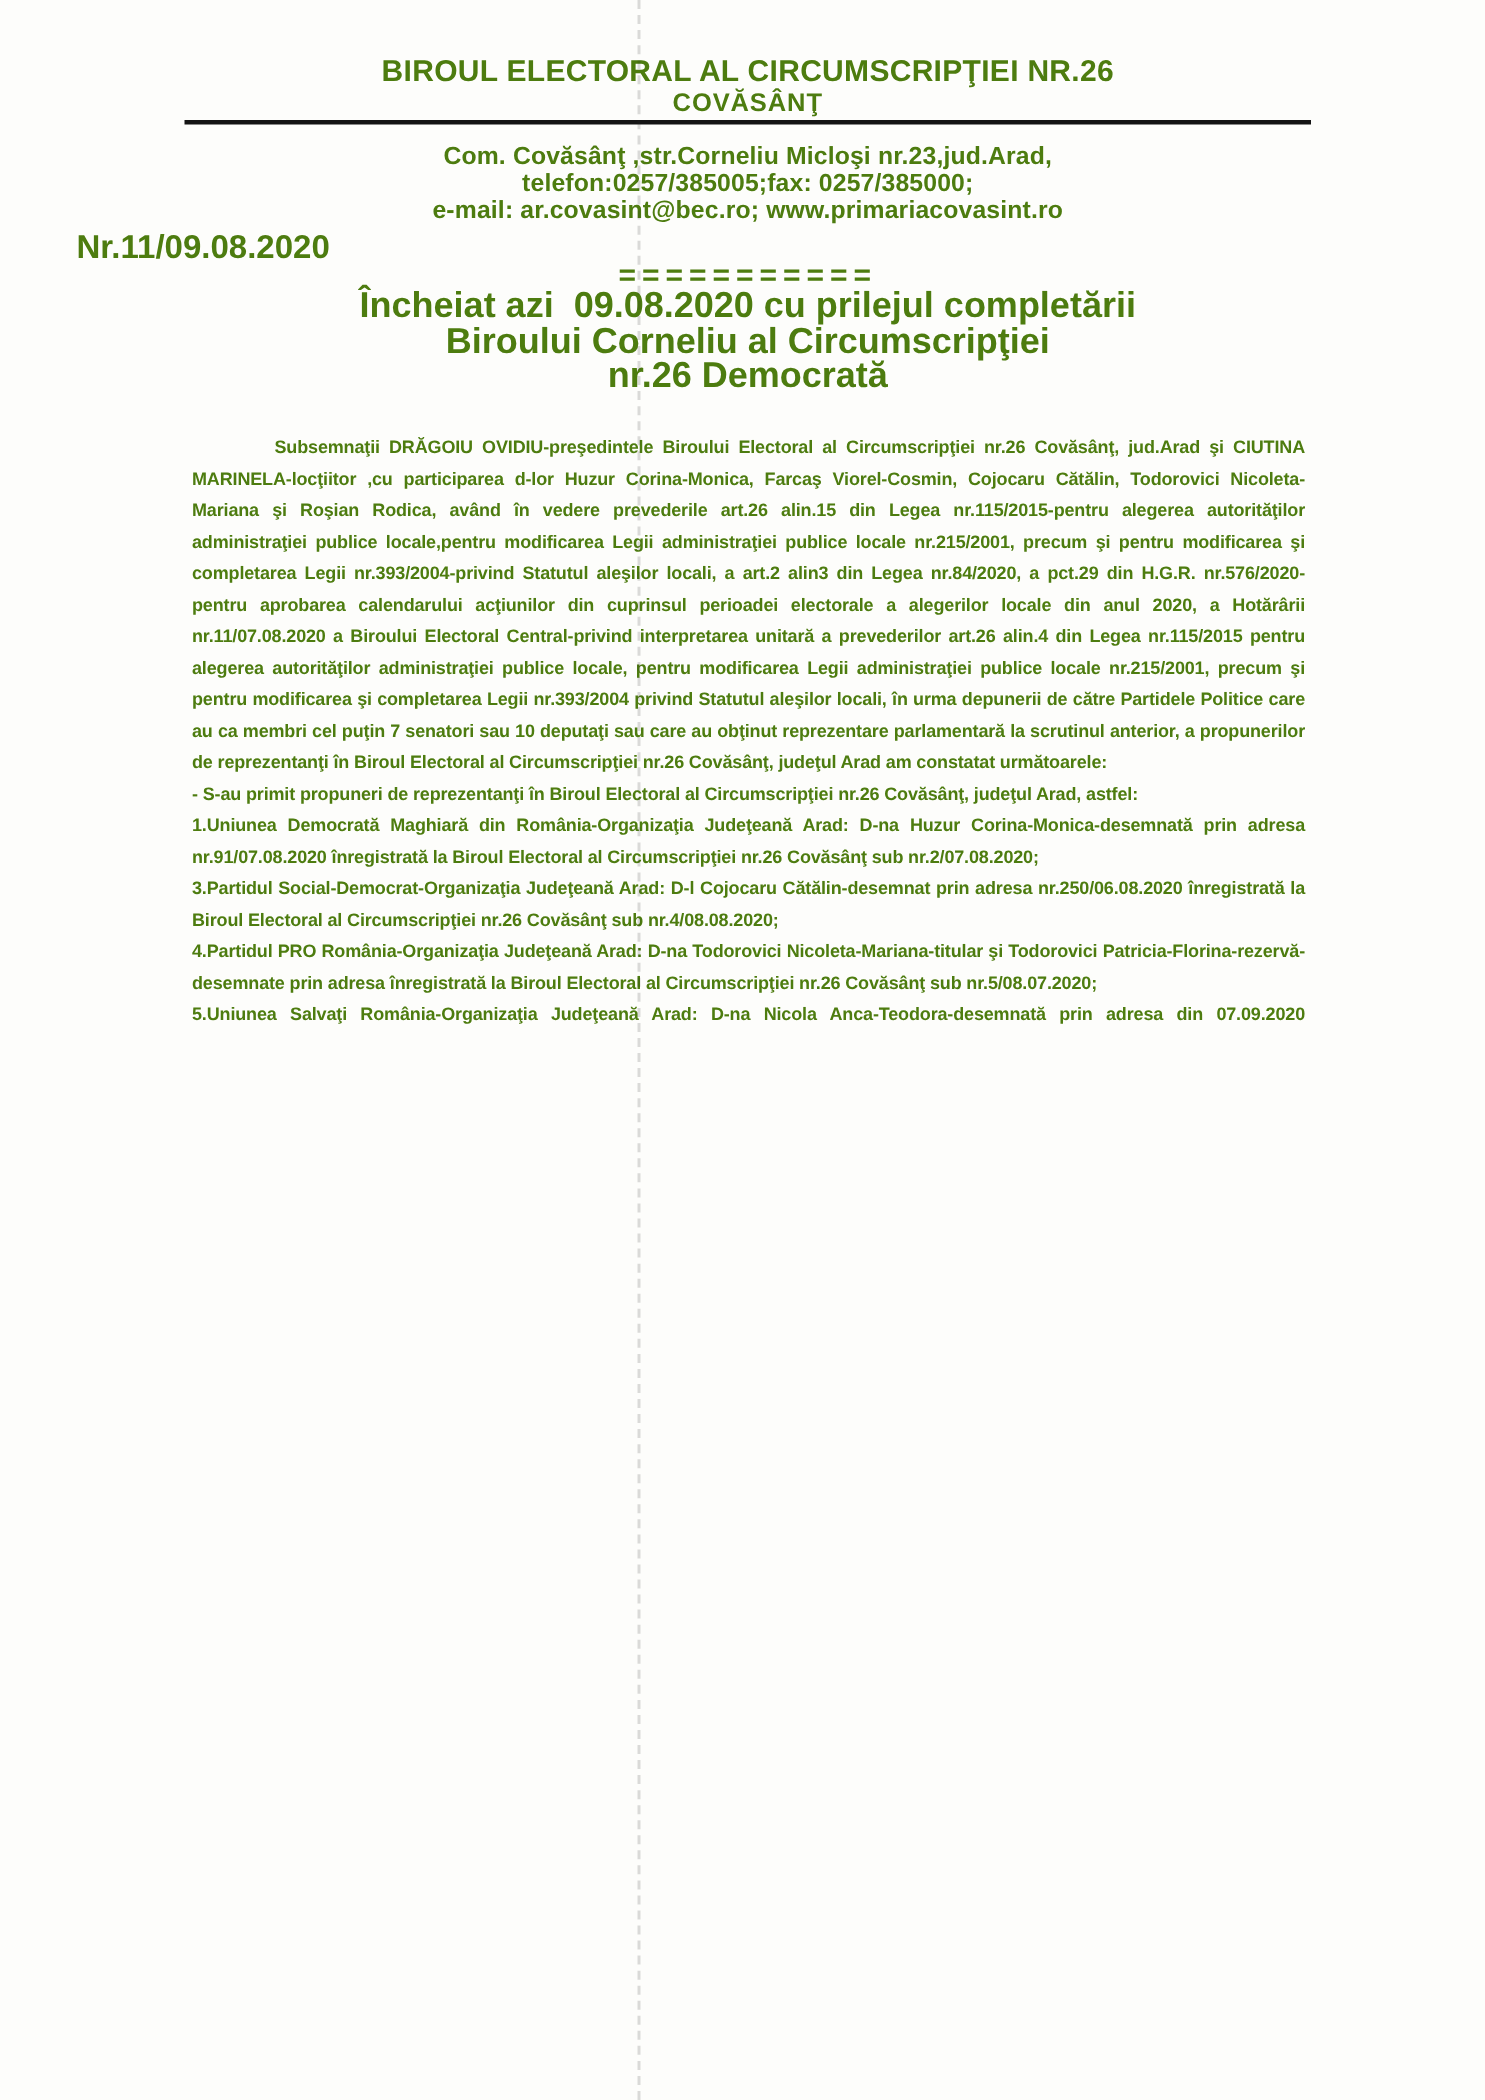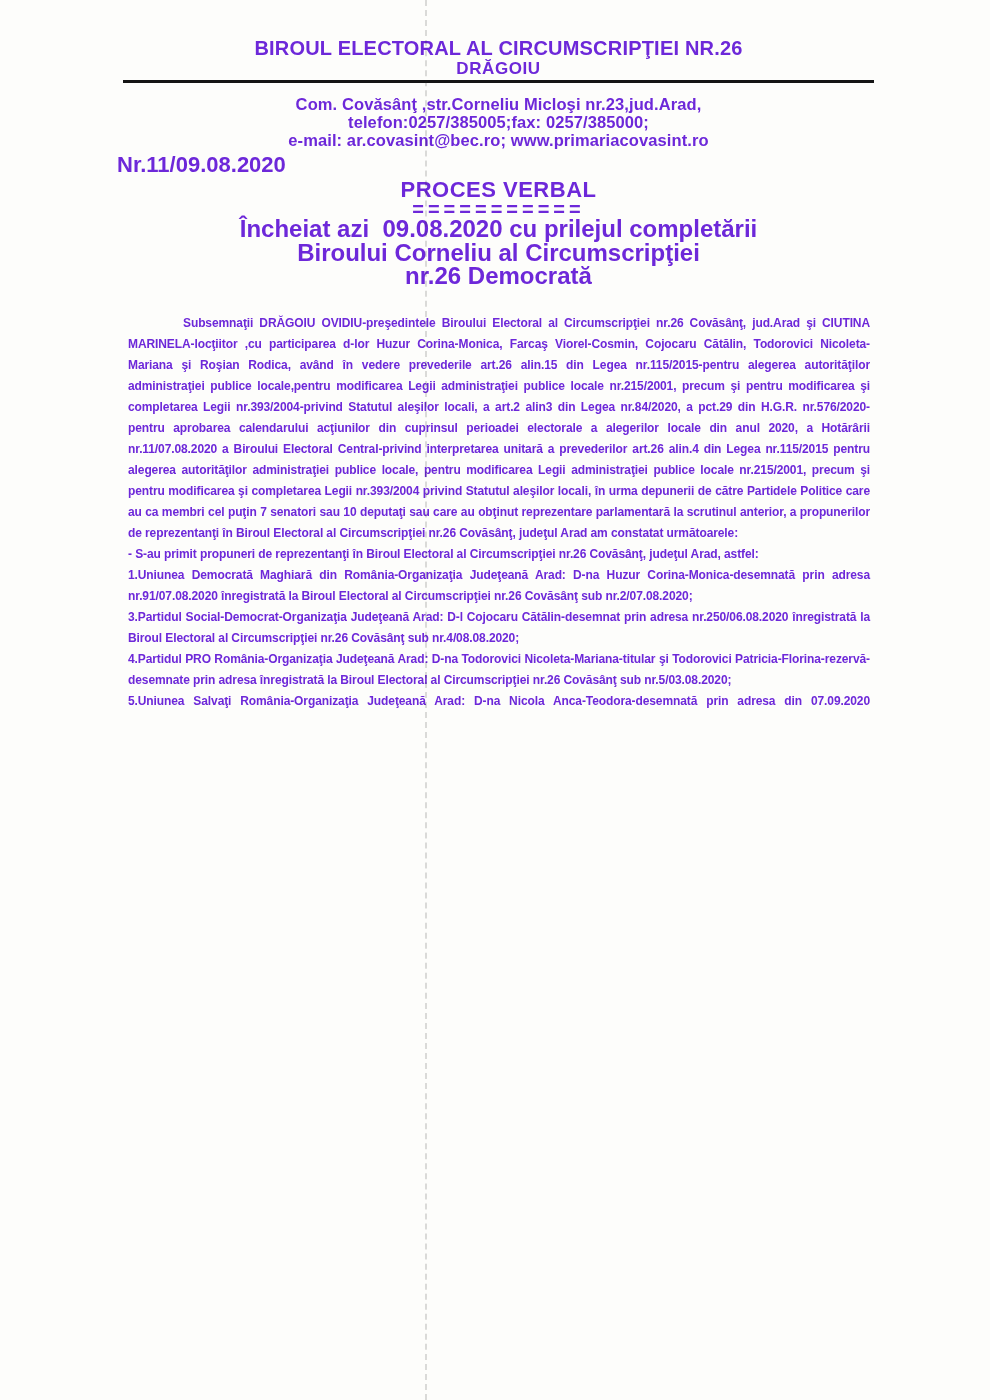--- a/index.html
+++ b/index.html
@@ -6,21 +6,21 @@
   html, body { margin: 0; padding: 0; }
   body {
     width: 990px; height: 1400px;
     background: #ffffff;
     font-family: "Liberation Sans", "DejaVu Sans", sans-serif;
   }
   .page {
     position: relative;
     width: 990px; height: 1400px;
     background: #fdfdfb;
-    color: #6d28d9;
+    color: #4d7c0f;
     font-weight: 700;
     overflow: hidden;
   }
   
   .fold {
     position: absolute;
     left: 425px; top: 0;
     height: 1400px; width: 0;
     border-left: 2px dashed rgba(40,40,40,0.16);
     pointer-events: none;
@@ -42,21 +42,21 @@
   .rule {
     border-top: 3px solid #141414;
     margin-top: 2px;
   }
   .addr {
     font-size: 16.5px; line-height: 18px;
     letter-spacing: 0.1px;
   }
   .addr-first { margin-top: 12px; }
   .docnum {
-    margin-left: 117px;
+    margin-left: 51px;
     font-size: 22px; line-height: 24px;
     margin-top: 4px;
     text-align: left;
   }
   .title {
     font-size: 22px; line-height: 24px;
     margin-top: 1px; letter-spacing: 0.5px;
   }
   .equals {
     font-size: 20px; line-height: 15px;
@@ -78,39 +78,38 @@
 </style>
 </head>
 <body>
 
 <div class="page">
 
   <div class="fold"></div>
 
   <div class="centered-col">
     <div class="org1">BIROUL ELECTORAL AL CIRCUMSCRIPŢIEI NR.26</div>
-    <div class="org2">DRĂGOIU</div>
+    <div class="org2">COVĂSÂNŢ</div>
     <div class="rule"></div>
     <div class="addr addr-first">Com. Covăsânţ ,str.Corneliu Micloşi nr.23,jud.Arad,</div>
     <div class="addr">telefon:0257/385005;fax: 0257/385000;</div>
     <div class="addr">e-mail: ar.covasint@bec.ro; www.primariacovasint.ro</div>
   </div>
 
   <div class="docnum">Nr.11/09.08.2020</div>
 
   <div class="centered-col">
-    <div class="title">PROCES VERBAL</div>
     <div class="equals">===========</div>
     <div class="subtitle">Încheiat azi  09.08.2020 cu prilejul completării</div>
     <div class="subtitle">Biroului Corneliu al Circumscripţiei</div>
     <div class="subtitle">nr.26 Democrată</div>
   </div>
 
   <div class="body-text">
     <p class="first">Subsemnaţii DRĂGOIU OVIDIU-preşedintele Biroului Electoral al Circumscripţiei nr.26 Covăsânţ, jud.Arad şi CIUTINA MARINELA-locţiitor ,cu participarea d-lor Huzur Corina-Monica, Farcaş Viorel-Cosmin, Cojocaru Cătălin, Todorovici Nicoleta-Mariana şi Roşian Rodica, având în vedere prevederile art.26 alin.15 din Legea nr.115/2015-pentru alegerea autorităţilor administraţiei publice locale,pentru modificarea Legii administraţiei publice locale nr.215/2001, precum şi pentru modificarea şi completarea Legii nr.393/2004-privind Statutul aleşilor locali, a art.2 alin3 din Legea nr.84/2020, a pct.29 din H.G.R. nr.576/2020-pentru aprobarea calendarului acţiunilor din cuprinsul perioadei electorale a alegerilor locale din anul 2020, a Hotărârii nr.11/07.08.2020 a Biroului Electoral Central-privind interpretarea unitară a prevederilor art.26 alin.4 din Legea nr.115/2015 pentru alegerea autorităţilor administraţiei publice locale, pentru modificarea Legii administraţiei publice locale nr.215/2001, precum şi pentru modificarea şi completarea Legii nr.393/2004 privind Statutul aleşilor locali, în urma depunerii de către Partidele Politice care au ca membri cel puţin 7 senatori sau 10 deputaţi sau care au obţinut reprezentare parlamentară la scrutinul anterior, a propunerilor de reprezentanţi în Biroul Electoral al Circumscripţiei nr.26 Covăsânţ, judeţul Arad am constatat următoarele:</p>
     <p>- S-au primit propuneri de reprezentanţi în Biroul Electoral al Circumscripţiei nr.26 Covăsânţ, judeţul Arad, astfel:</p>
     <p>1.Uniunea Democrată Maghiară din România-Organizaţia Judeţeană Arad: D-na Huzur Corina-Monica-desemnată prin adresa nr.91/07.08.2020 înregistrată la Biroul Electoral al Circumscripţiei nr.26 Covăsânţ sub nr.2/07.08.2020;</p>
     <p>3.Partidul Social-Democrat-Organizaţia Judeţeană Arad: D-l Cojocaru Cătălin-desemnat prin adresa nr.250/06.08.2020 înregistrată la Biroul Electoral al Circumscripţiei nr.26 Covăsânţ sub nr.4/08.08.2020;</p>
-    <p>4.Partidul PRO România-Organizaţia Judeţeană Arad: D-na Todorovici Nicoleta-Mariana-titular şi Todorovici Patricia-Florina-rezervă-desemnate prin adresa înregistrată la Biroul Electoral al Circumscripţiei nr.26 Covăsânţ sub nr.5/03.08.2020;</p>
+    <p>4.Partidul PRO România-Organizaţia Judeţeană Arad: D-na Todorovici Nicoleta-Mariana-titular şi Todorovici Patricia-Florina-rezervă-desemnate prin adresa înregistrată la Biroul Electoral al Circumscripţiei nr.26 Covăsânţ sub nr.5/08.07.2020;</p>
     <p class="stretch-last">5.Uniunea Salvaţi România-Organizaţia Judeţeană Arad: D-na Nicola Anca-Teodora-desemnată prin adresa din 07.09.2020</p>
   </div>
 
 </div>
 
 </body></html>

